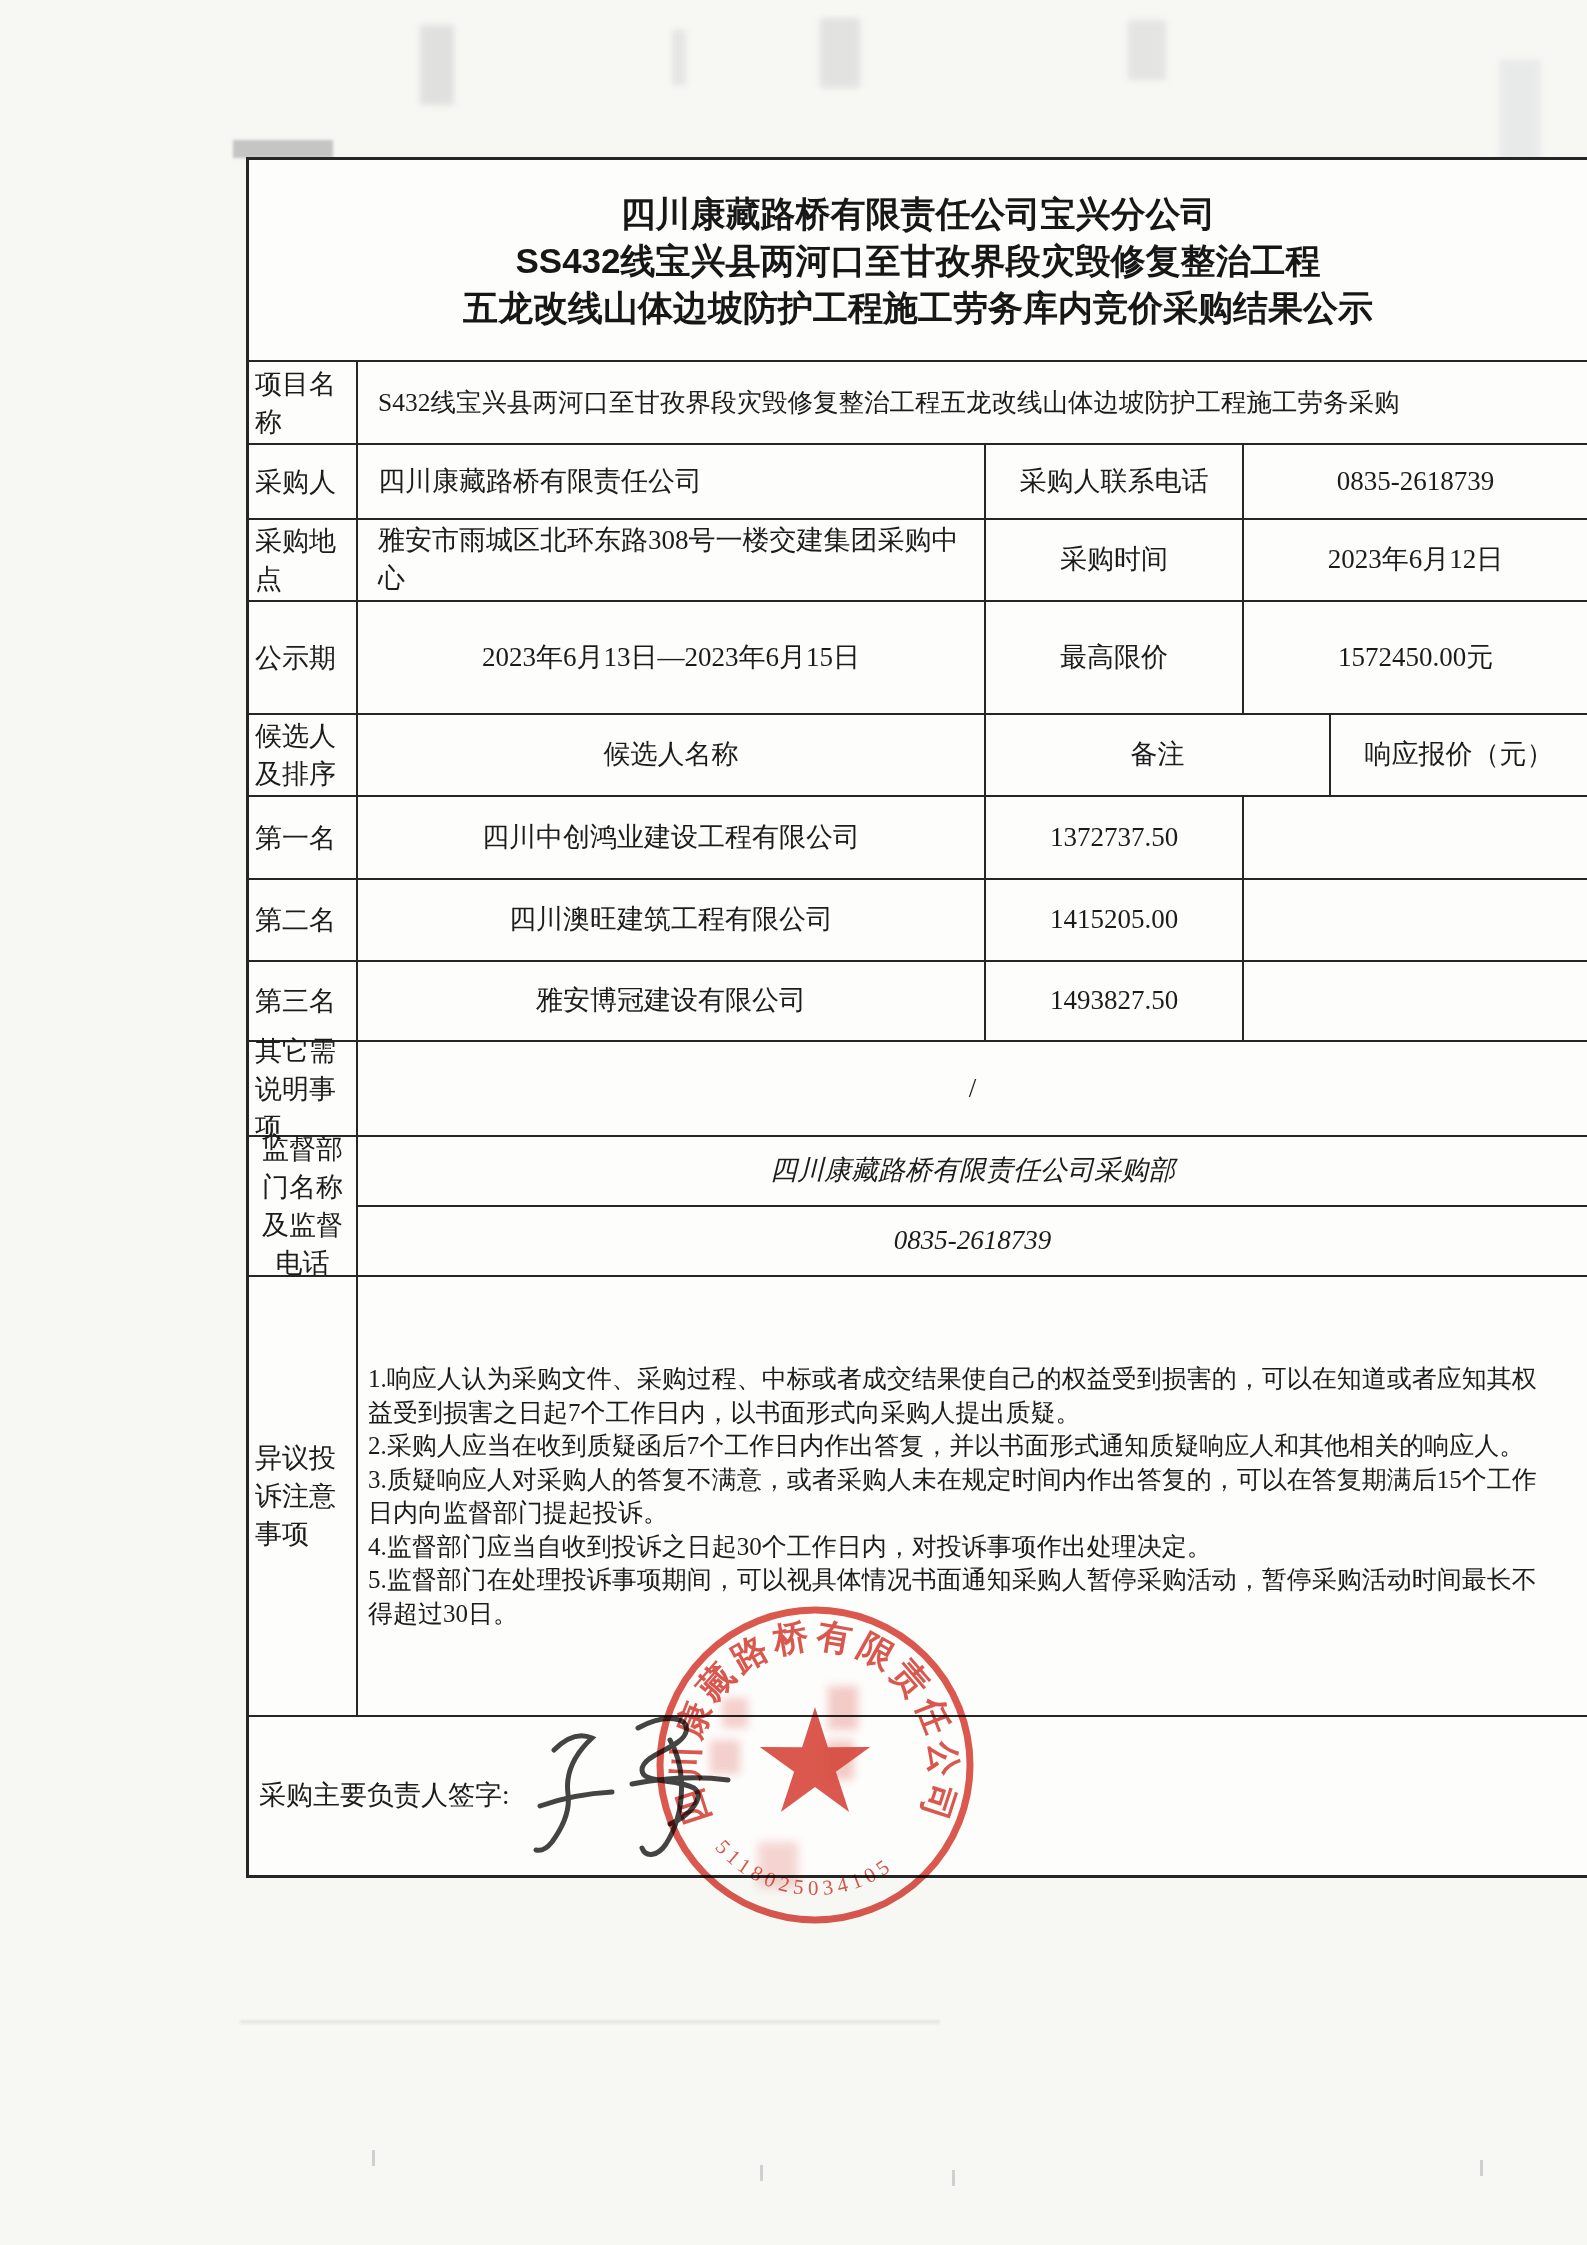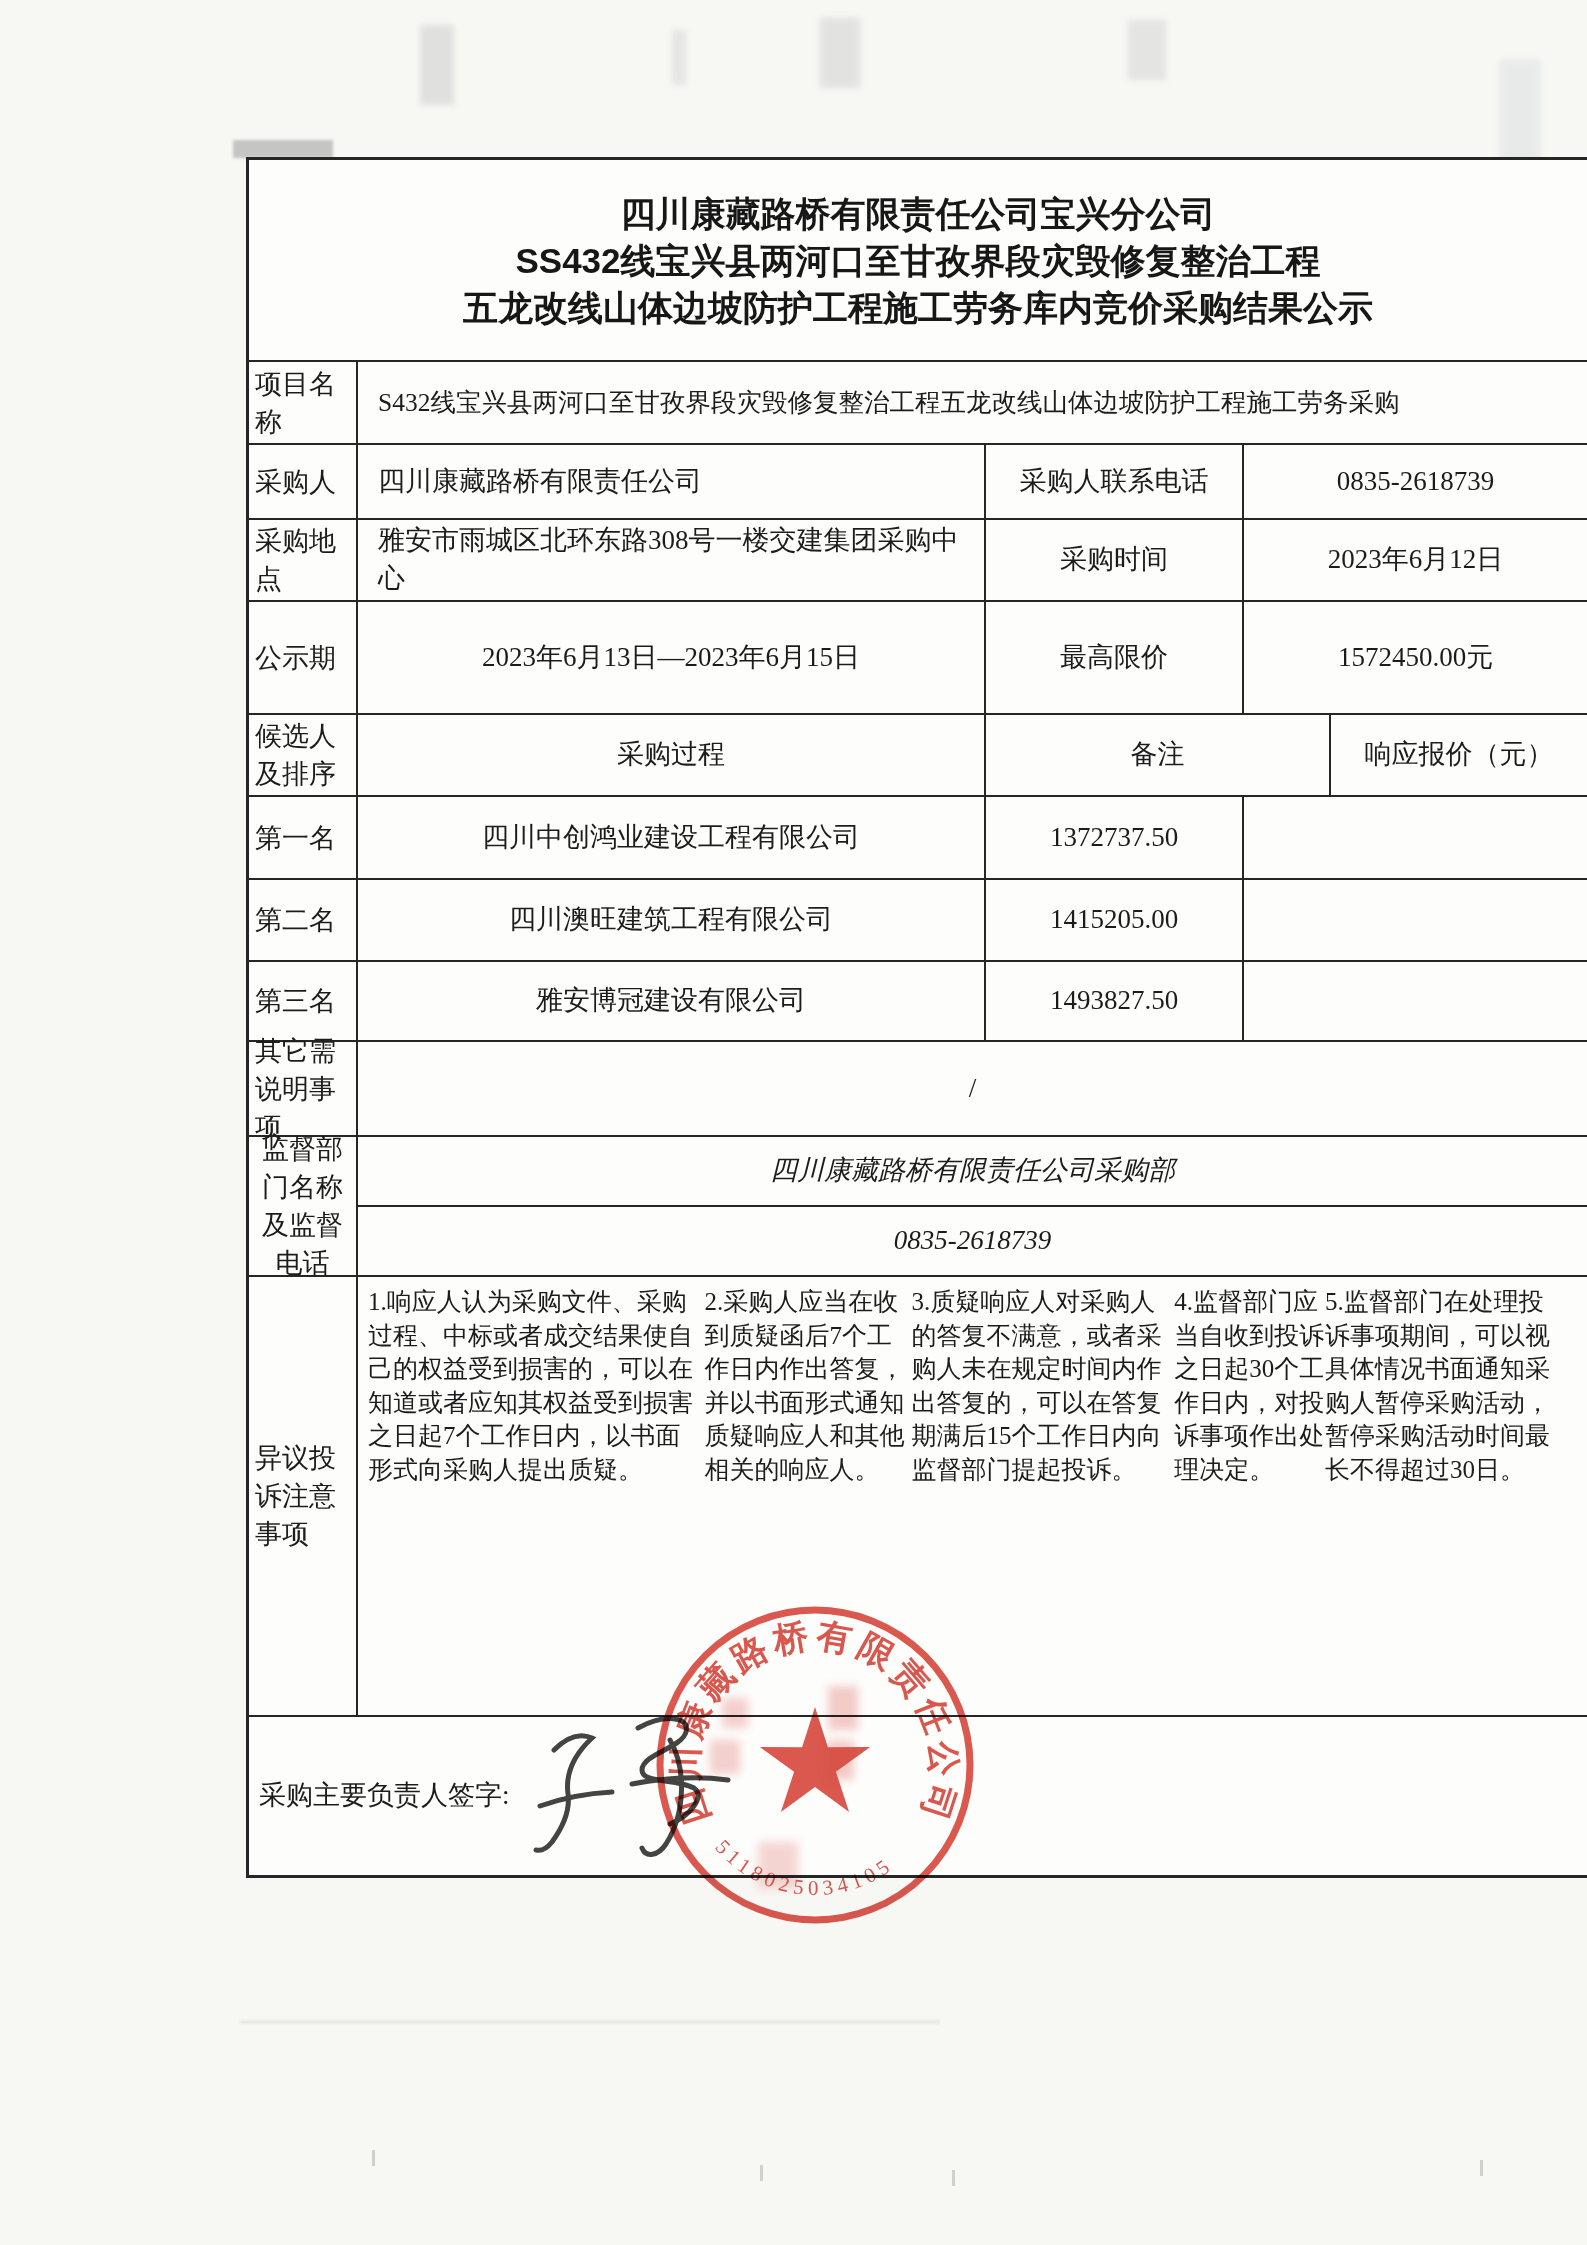--- a/index.html
+++ b/index.html
@@ -38,21 +38,21 @@
   .center{justify-content:center;text-align:center;}
   .left{justify-content:flex-start;text-align:left;}
   .nowrap{white-space:nowrap;font-size:25.5px;}
   .title-row{flex-direction:column;justify-content:center;align-items:center;
     font-family:"Liberation Sans","DejaVu Sans",sans-serif;font-weight:700;
     font-size:35px;line-height:47px;text-align:center;border-top:none;color:#171717;}
   .subcol{flex:1 1 auto;display:flex;flex-direction:column;border-left:2px solid #262626;}
   .subrow{display:flex;align-items:center;justify-content:center;text-align:right;box-sizing:border-box;font-style:italic;}
   .subrow + .subrow{border-top:2px solid #262626;}
   .complaint{flex:1 1 auto;border-left:2px solid #262626;box-sizing:border-box;
-    display:flex;flex-direction:row;justify-content:center;
+    display:flex;flex-direction:column;justify-content:center;
     padding:8px 26px 8px 10px;font-size:25px;line-height:33.5px;}
   .complaint p{margin:0;}
   .sigrow{align-items:center;padding:0;}
   .sigcell{flex:1 1 auto;display:flex;align-items:center;padding:4px 10px;}
   
   .stamp{position:absolute;left:640px;top:1590px;width:350px;height:350px;
     mix-blend-mode:multiply;opacity:.92;filter:blur(.3px);}
   .signature{position:absolute;left:520px;top:1688px;width:260px;height:195px;mix-blend-mode:multiply;}
 </style>
 </head>
@@ -100,21 +100,21 @@
 
   <div class="trow" style="height:113px">
     <div class="c c1">公示期</div>
     <div class="c c2 center">2023年6月13日—2023年6月15日</div>
     <div class="c c3">最高限价</div>
     <div class="c c4">1572450.00元</div>
   </div>
 
   <div class="trow" style="height:82px">
     <div class="c c1">候选人及排序</div>
-    <div class="c c2 center">采购过程</div>
+    <div class="c c2 center">候选人名称</div>
     <div class="c c4">备注</div>
     <div class="c c3">响应报价（元）</div>
   </div>
 
   <div class="trow" style="height:83px">
     <div class="c c1">第一名</div>
     <div class="c c2 center">四川中创鸿业建设工程有限公司</div>
     <div class="c c3">1372737.50</div>
     <div class="c c4"></div>
   </div>

